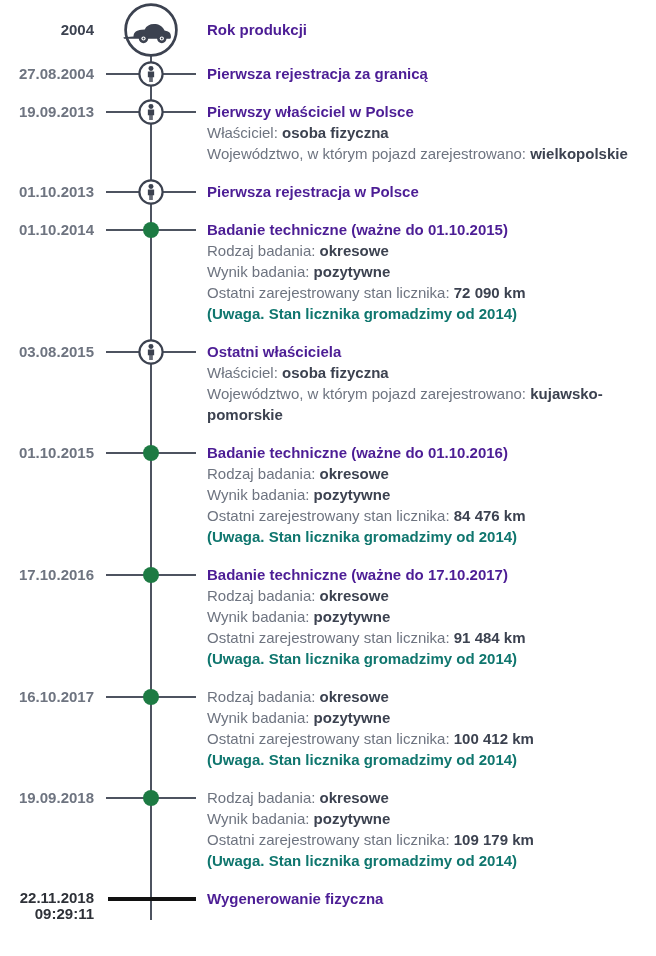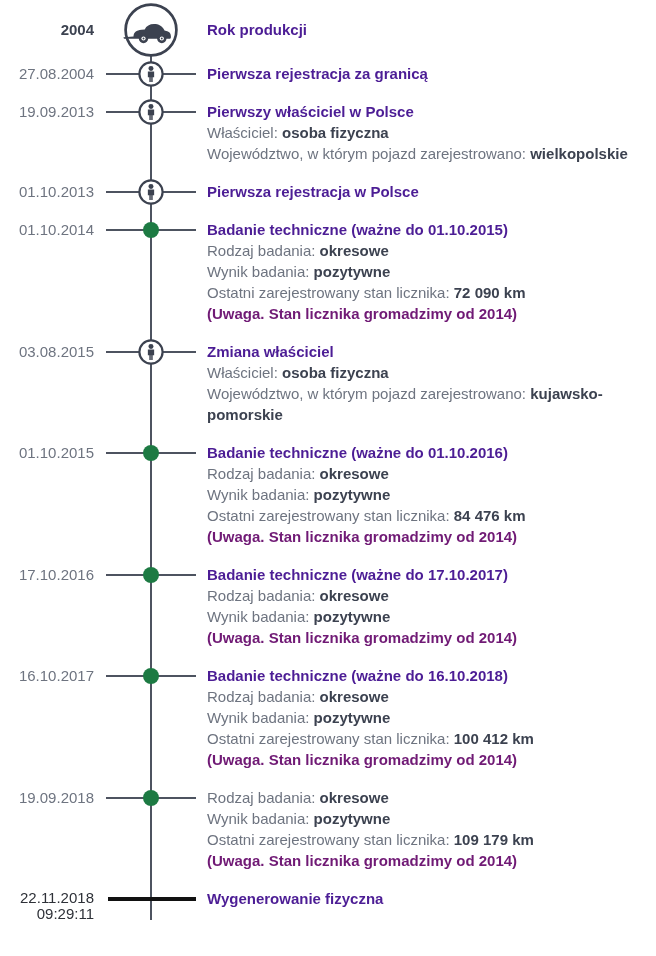--- a/index.html
+++ b/index.html
@@ -28,20 +28,21 @@
     position:relative;
     display:grid;
     grid-template-columns:101px 100px 1fr;
     margin-bottom:17px;
   }
   .date-cell {
     text-align:right;
     padding-right:7px;
     color:#6e7480;
     line-height:21px;
+    font-weight:bold;
   }
   .marker-cell { position:relative; }
   .hline {
     position:absolute;
     left:5px; right:5px; top:10px;
     height:1.5px;
     background:#4d5360;
   }
   .marker {
     position:absolute;
@@ -57,21 +58,21 @@
   .bar-marker {
     position:absolute;
     left:7px; right:5px; top:8.5px;
     height:4px;
     background:#111111;
   }
   .content-cell { padding-left:6px; line-height:21px; }
   .event-title { font-weight:bold; color:#4c1d95; }
   .detail-line { color:#6e7480; }
   .detail-line .val { font-weight:bold; color:#3c4250; }
-  .note-line { font-weight:bold; color:#701a75; }
+  .note-line { font-weight:bold; color:#0f766e; }
 
   
   .event.ev-car { height:56px; margin-bottom:5px; }
   .event.ev-car .date-cell,
   .event.ev-car .content-cell { padding-top:17px; }
   .event.ev-car .date-cell { font-weight:bold; color:#3c4250; }
   .event.ev-car .marker { top:28px; }
 
   
   .event.ev-bar { margin-bottom:0; }
@@ -193,21 +194,21 @@
         <span class="hline"></span>
   <span class="marker">
     <svg width="26" height="26" viewBox="0 0 24 24">
       <circle cx="12" cy="12" r="10.7" fill="#ffffff" stroke="#3c4250" stroke-width="2"></circle>
       <circle cx="12" cy="6.9" r="2.3" fill="#3c4250"></circle>
       <path fill="#3c4250" d="M9.1 9.6 h5.8 v5.3 h-1.35 v4.5 h-1.35 v-4.5 h-0.4 v4.5 h-1.35 v-4.5 h-1.35 z"></path>
     </svg>
   </span>
 </div>
     <div class="content-cell">
-      <div class="event-title">Zmiana właściciel</div>
+      <div class="event-title">Ostatni właściciela</div>
     <div class="detail-line"><span class="lbl">Właściciel:</span>&nbsp;<span class="val">osoba fizyczna</span></div>
         <div class="detail-line"><span class="lbl">Województwo, w którym pojazd zarejestrowano:</span>&nbsp;<span class="val">kujawsko-pomorskie</span></div>
       </div>
   </div>
 
   <div class="event">
     <div class="date-cell">
         <div>01.10.2015</div>
       </div>
     <div class="marker-cell">
@@ -228,34 +229,34 @@
         <div>17.10.2016</div>
       </div>
     <div class="marker-cell">
         <span class="hline"></span>
   <span class="marker dot-marker"></span>
 </div>
     <div class="content-cell">
       <div class="event-title">Badanie techniczne (ważne do 17.10.2017)</div>
     <div class="detail-line"><span class="lbl">Rodzaj badania:</span>&nbsp;<span class="val">okresowe</span></div>
         <div class="detail-line"><span class="lbl">Wynik badania:</span>&nbsp;<span class="val">pozytywne</span></div>
+        <div class="detail-line"><span class="lbl">Ostatni zarejestrowany stan licznika:</span>&nbsp;<span class="val">91 484 km</span></div>
         <div class="note-line">(Uwaga. Stan licznika gromadzimy od 2014)</div>
       </div>
   </div>
 
   <div class="event">
     <div class="date-cell">
         <div>16.10.2017</div>
       </div>
     <div class="marker-cell">
         <span class="hline"></span>
   <span class="marker dot-marker"></span>
 </div>
     <div class="content-cell">
-      <div class="event-title">Badanie techniczne (ważne do 16.10.2018)</div>
     <div class="detail-line"><span class="lbl">Rodzaj badania:</span>&nbsp;<span class="val">okresowe</span></div>
         <div class="detail-line"><span class="lbl">Wynik badania:</span>&nbsp;<span class="val">pozytywne</span></div>
         <div class="detail-line"><span class="lbl">Ostatni zarejestrowany stan licznika:</span>&nbsp;<span class="val">100 412 km</span></div>
         <div class="note-line">(Uwaga. Stan licznika gromadzimy od 2014)</div>
       </div>
   </div>
 
   <div class="event">
     <div class="date-cell">
         <div>19.09.2018</div>

